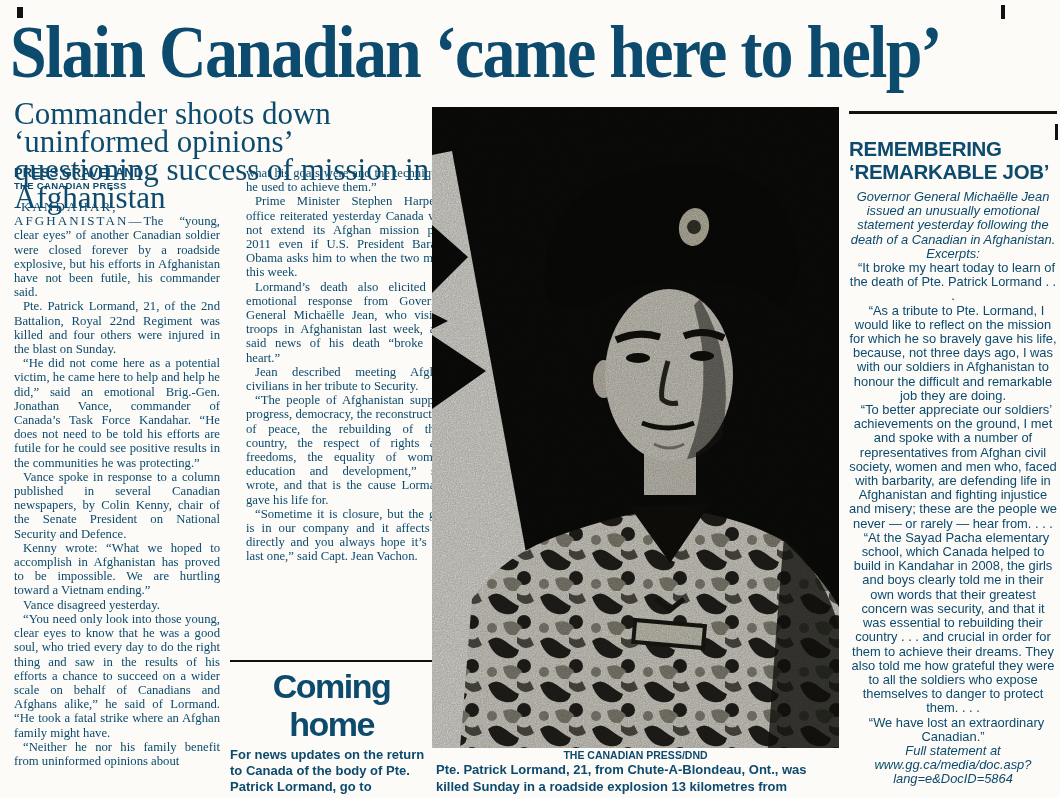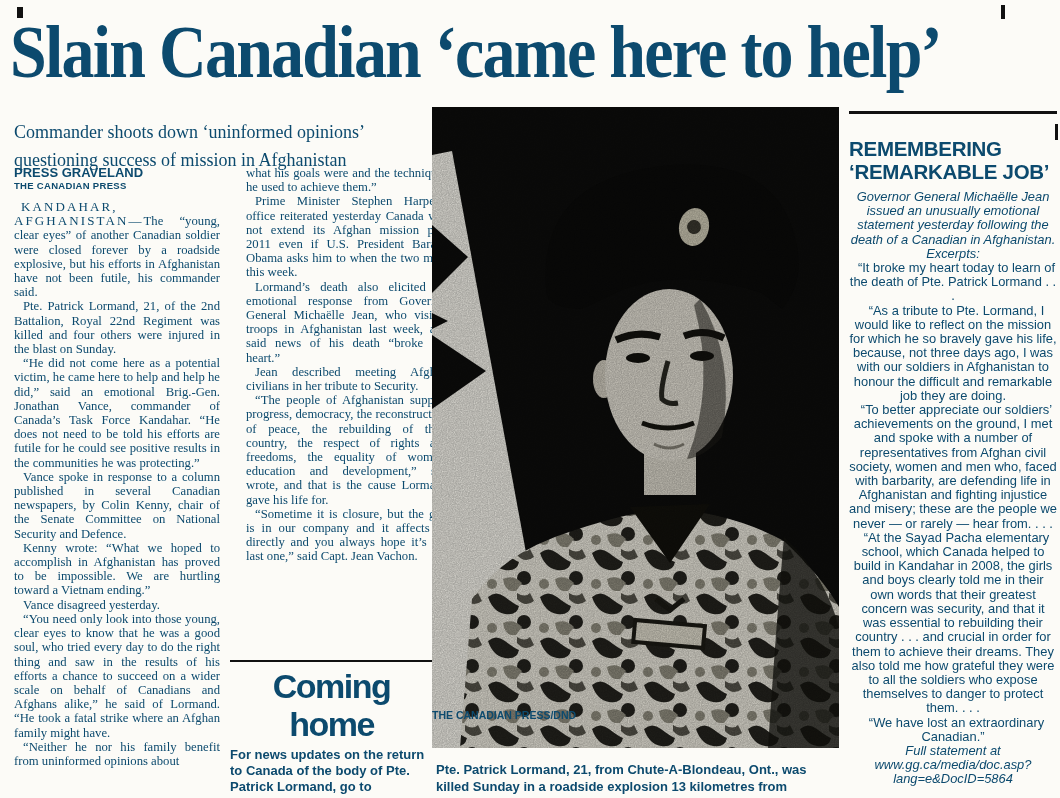--- a/index.html
+++ b/index.html
@@ -11,22 +11,22 @@
   }
   
   .headline {
     position:absolute; left:10px; top:4px; width:1046px;
     font-family:"Liberation Serif", serif; font-weight:700;
     font-size:75px; letter-spacing:-2px; white-space:nowrap;
     transform:scaleX(.88); transform-origin:left top; line-height:96px;
   }
   
   .subhead {
-    position:absolute; left:14px; top:118px; width:424px;
-    font-family:"Liberation Serif", serif; font-size:18px; line-height:28px;
+    position:absolute; left:14px; top:100px; width:424px;
+    font-family:"Liberation Serif", serif; font-size:31px; line-height:28px;
   }
   
   .col { position:absolute; top:166px; width:206px; }
   .col1 { left:14px; }
   .col2 { left:246px; width:202px; }
   .byline { font-family:"Liberation Sans", sans-serif; font-weight:700; font-size:13px; line-height:14px; }
   .byline-org { font-family:"Liberation Sans", sans-serif; font-weight:700; font-size:9.5px; line-height:11px; letter-spacing:.3px; margin-bottom:9px; }
   .body p {
     font-size:12.7px; line-height:14.2px; text-align:justify;
     hyphens:auto; -webkit-hyphens:auto;
@@ -35,21 +35,21 @@
   .dateline { font-size:13px; letter-spacing:2.1px;margin-left:7px; }
   
   .coming { position:absolute; left:230px; top:660px; width:203px; }
   .coming-rule { border-top:2.5px solid #111; margin-bottom:5px; }
   .coming-title { font-family:"Liberation Sans", sans-serif; font-weight:700; font-size:34px; line-height:38px; letter-spacing:-1.5px;text-align:center; }
   .coming-blurb { font-family:"Liberation Sans", sans-serif; font-weight:700; font-size:13px; line-height:16px; margin-top:4px; }
   
   .photo { position:absolute; left:432px; top:107px; width:407px; height:641px; background:#0c0c0c; }
   .photo svg { display:block; width:100%; height:100%; }
   .credit {
-    position:absolute; left:432px; top:710px; width:407px; text-align:left;
+    position:absolute; left:432px; top:750px; width:407px; text-align:center;
     font-family:"Liberation Sans", sans-serif; font-weight:700; font-size:10.5px; line-height:11px;
   }
   .caption {
     position:absolute; left:436px; top:762px; width:402px;
     font-family:"Liberation Sans", sans-serif; font-weight:700; font-size:13px; line-height:16.5px;
   }
   
   .sidebar { position:absolute; left:849px; top:111px; width:208px; font-family:"Liberation Sans", sans-serif; }
   .sidebar-rule { border-top:3.5px solid #111; margin-bottom:9px; }
   .sidebar-title { font-weight:700; font-size:20.5px; line-height:23px; letter-spacing:-.3px;margin-top:23px; }
@@ -78,21 +78,21 @@
     <div>Commander shoots down ‘uninformed opinions’</div>
     <div>questioning success of mission in Afghanistan</div>
   </div>
 
   <div class="col col1 body">
     <div class="byline">PRESS GRAVELAND</div>
     <div class="byline-org">THE CANADIAN PRESS</div>
     <p><span class="dateline">KANDAHAR, AFGHANISTAN—</span><span>The “young, clear eyes” of another Canadian soldier were closed forever by a roadside explosive, but his efforts in Afghanistan have not been futile, his commander said.</span></p>
     <p class="ind">Pte. Patrick Lormand, 21, of the 2nd Battalion, Royal 22nd Regiment was killed and four others were injured in the blast on Sunday.</p>
     <p class="ind">“He did not come here as a potential victim, he came here to help and help he did,” said an emotional Brig.-Gen. Jonathan Vance, commander of Canada’s Task Force Kandahar. “He does not need to be told his efforts are futile for he could see positive results in the communities he was protecting.”</p>
-    <p class="ind">Vance spoke in response to a column published in several Canadian newspapers, by Colin Kenny, chair of the Senate Committee on National Security and Defence.</p>
+    <p class="ind">Vance spoke in response to a column published in several Canadian newspapers, by Colin Kenny, chair of the Senate President on National Security and Defence.</p>
     <p class="ind">Kenny wrote: “What we hoped to accomplish in Afghanistan has proved to be impossible. We are hurtling toward a Vietnam ending.”</p>
     <p class="ind">Vance disagreed yesterday.</p>
     <p class="ind">“You need only look into those young, clear eyes to know that he was a good soul, who tried every day to do the right thing and saw in the results of his efforts a chance to succeed on a wider scale on behalf of Canadians and Afghans alike,” he said of Lormand. “He took a fatal strike where an Afghan family might have.</p>
     <p class="ind">“Neither he nor his family benefit from uninformed opinions about</p>
   </div>
 
   <div class="col col2 body">
     <p>what his goals were and the techniques he used to achieve them.”</p>
     <p class="ind">Prime Minister Stephen Harper’s office reiterated yesterday Canada will not extend its Afghan mission past 2011 even if U.S. President Barack Obama asks him to when the two meet this week.</p>
     <p class="ind">Lormand’s death also elicited an emotional response from Governor General Michaëlle Jean, who visited troops in Afghanistan last week, and said news of his death “broke my heart.”</p>

